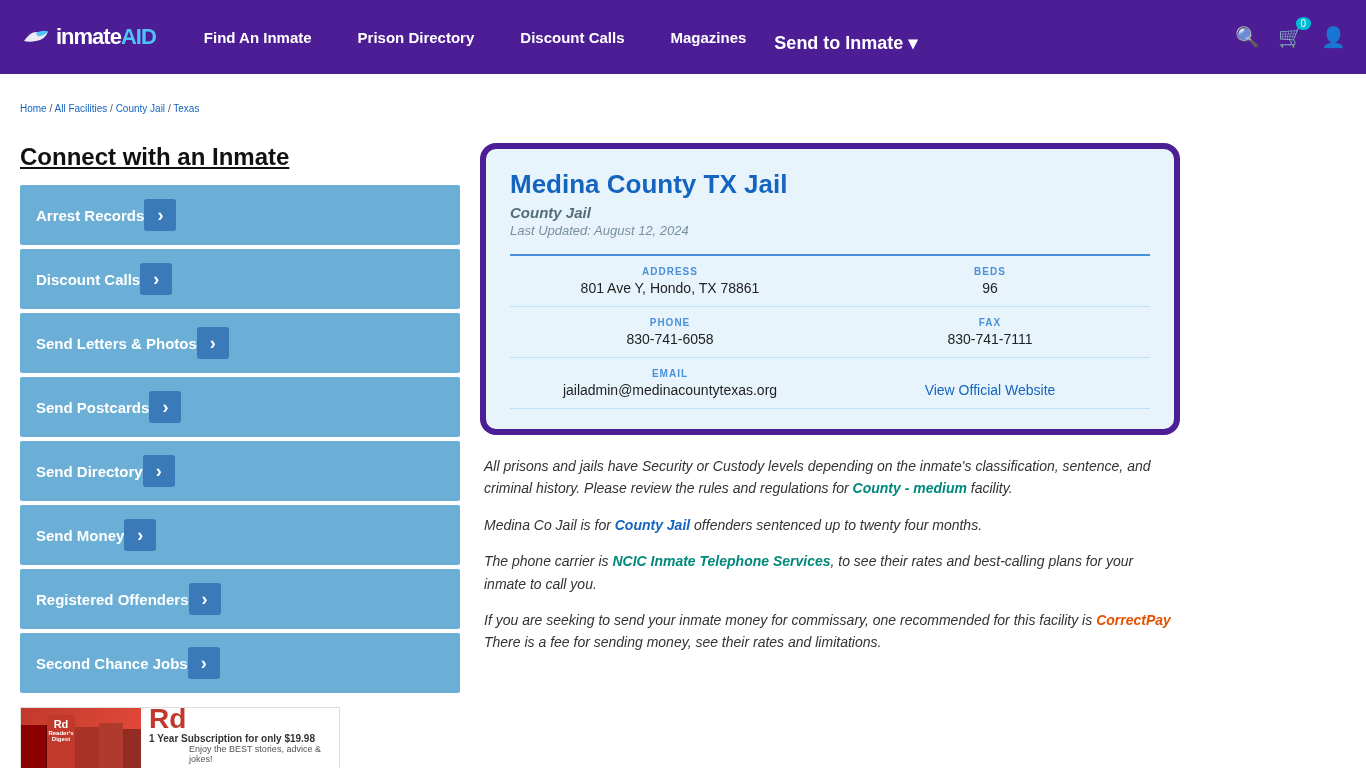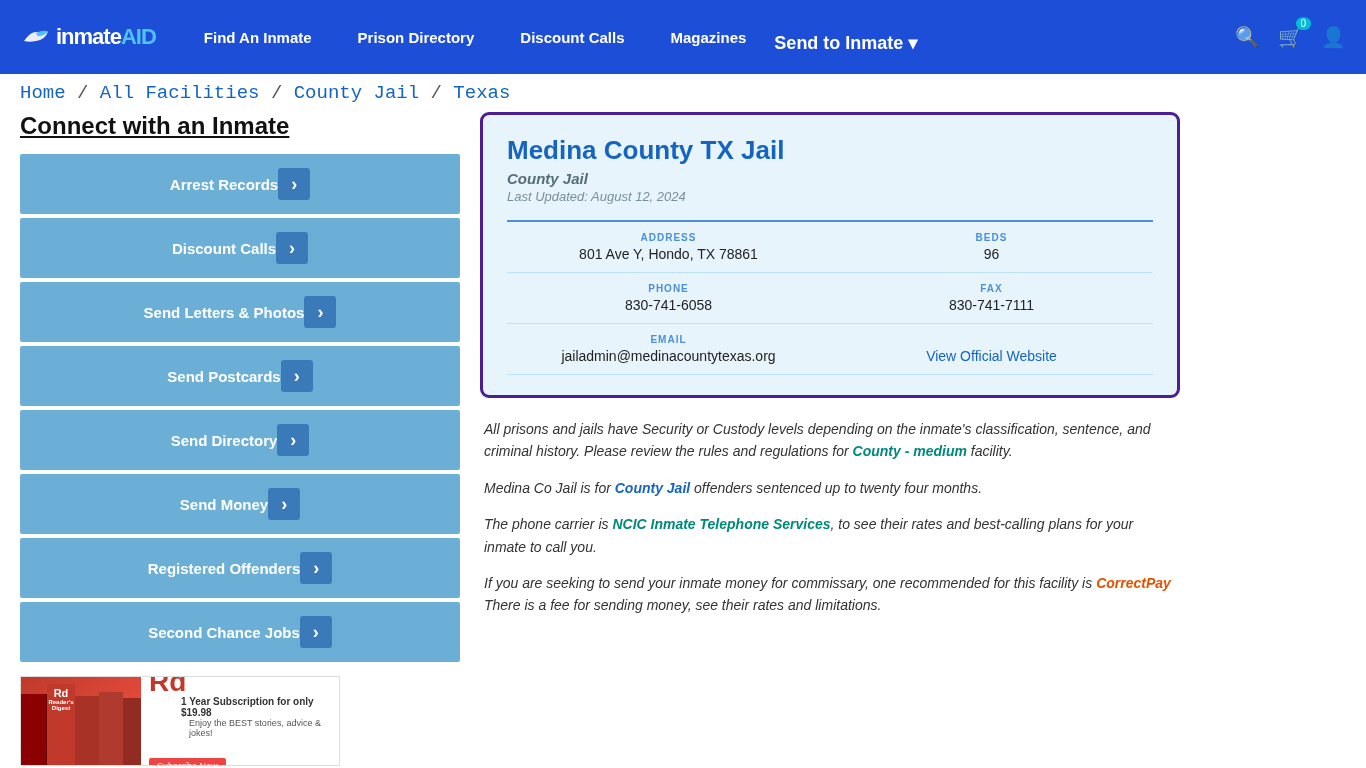--- a/index.html
+++ b/index.html
@@ -1,20 +1,20 @@
 <!DOCTYPE html>
 <html><head>
   <meta charset="utf-8">
   <style>
     * { margin: 0; padding: 0; box-sizing: border-box; }
     body { font-family: Arial, sans-serif; font-size: 14px; color: #333; background: #fff; }
 
     
     nav {
-      background: #1d4ed8;
+      background: #4c1d95;
       height: 74px;
       display: flex;
       align-items: center;
       padding: 0 20px;
       gap: 0;
     }
     .nav-logo {
       margin-right: 30px;
     }
     .nav-logo-text {
@@ -68,23 +68,22 @@
       font-weight: 600;
       cursor: pointer;
       display: flex;
       align-items: center;
       gap: 4px;
       margin-top: 12px;
     }
 
     
     .breadcrumb {
-      padding: 8px 20px;
-      font-size: 19px;
-      font-family: Liberation Mono, monospace;
+      padding: 29px 20px;
+      font-size: 10px;
     }
     .breadcrumb a {
       color: #1565c0;
       text-decoration: none;
     }
     .breadcrumb span { color: #555; }
 
     
     .main-container {
       display: flex;
@@ -111,21 +110,21 @@
       gap: 4px;
     }
     .sidebar-item {
       background: #6baed6;
       color: #fff;
       padding: 14px 16px;
       font-size: 15px;
       font-weight: 600;
       display: flex;
       align-items: center;
-      justify-content: center;
+      justify-content: flex-start;
       cursor: pointer;
       border-radius: 2px;
     }
     .sidebar-arrow {
       background: #3a7ab8;
       border-radius: 3px;
       width: 32px;
       height: 32px;
       display: flex;
       align-items: center;
@@ -187,21 +186,20 @@
     .ad-text-area .rd-logo {
       font-size: 28px;
       font-weight: 900;
       color: #c0392b;
       line-height: 1;
     }
     .ad-text-area .ad-promo {
       font-size: 10px;
       color: #333;
       font-weight: bold;
-      margin-left: 32px;
     }
     .ad-text-area .ad-sub {
       font-size: 9px;
       color: #555;
       padding-left: 40px;
     }
     .ad-subscribe-btn {
       background: #ef4444;
       color: #fff;
       font-size: 9px;
@@ -212,22 +210,22 @@
       margin-top: 20px;
       align-self: flex-start;
     }
 
     
     .content {
       flex: 1;
     }
     .facility-card {
       background: #e8f4fc;
-      border: 3px solid #4c1d95;
-      border-radius: 9px;
+      border: 6px solid #4c1d95;
+      border-radius: 16px;
       padding: 20px 24px;
       margin-bottom: 20px;
     }
     .facility-name {
       font-size: 26px;
       font-weight: 900;
       color: #1565c0;
       margin-bottom: 4px;
     }
     .facility-type {

